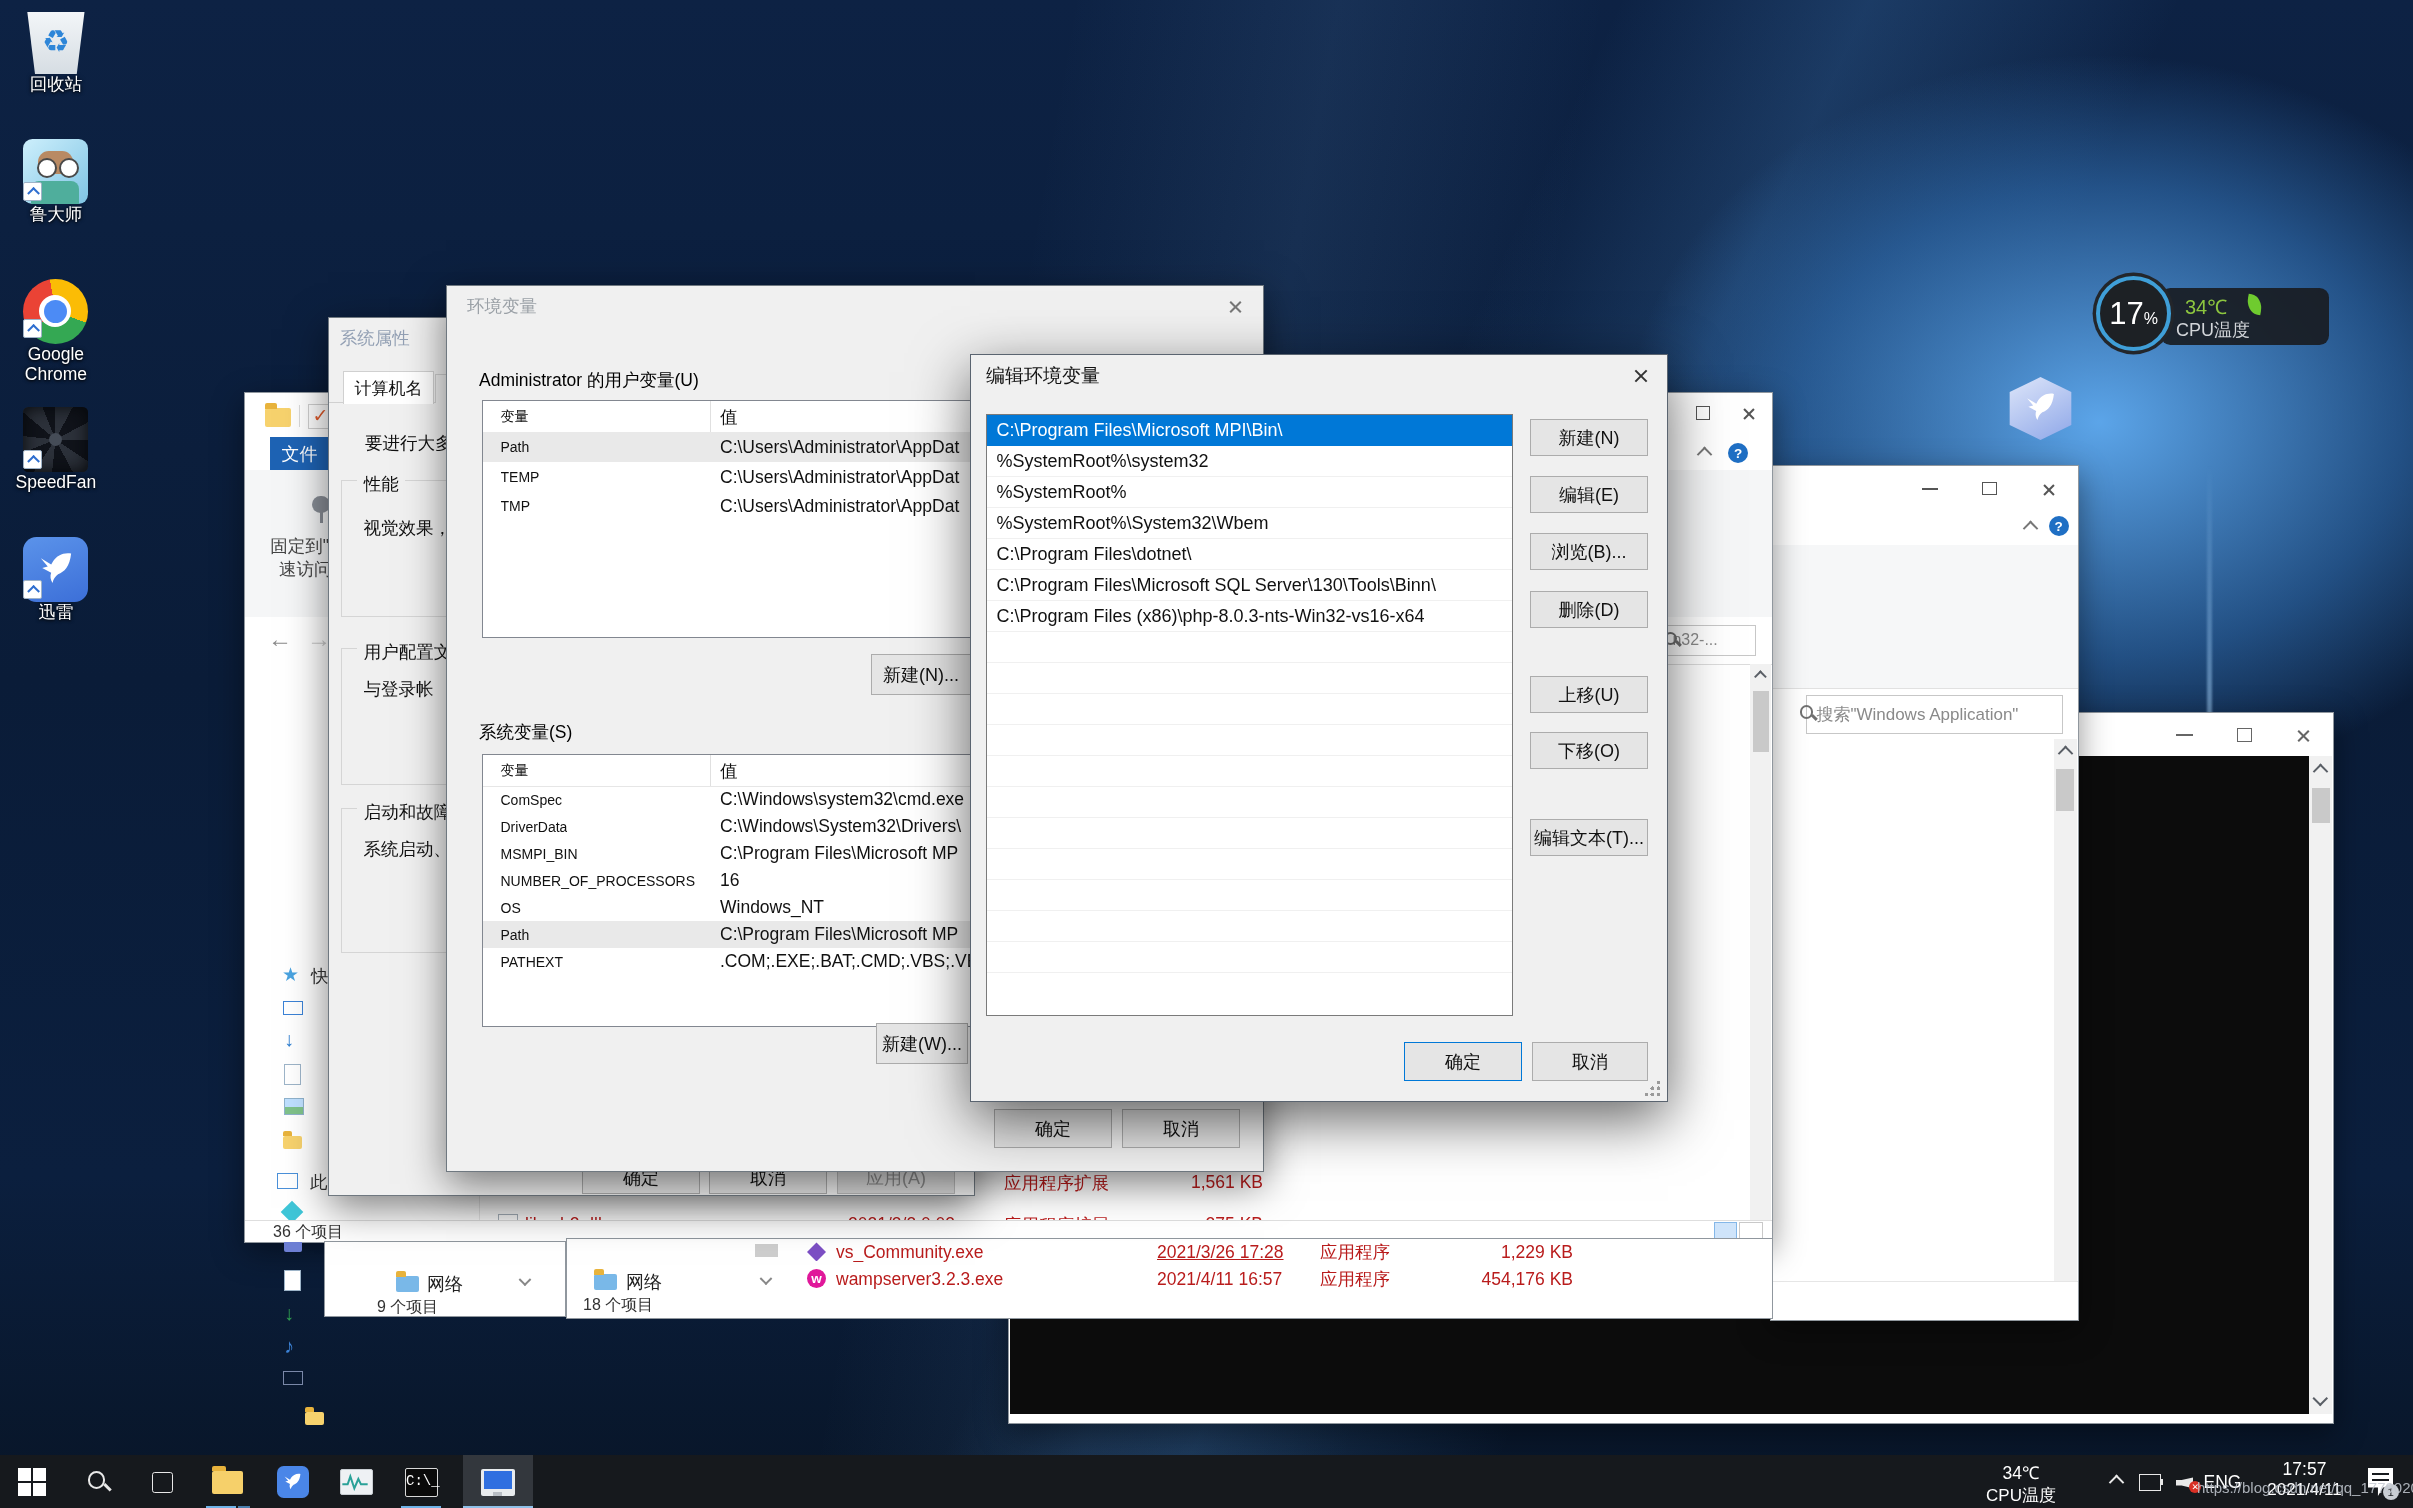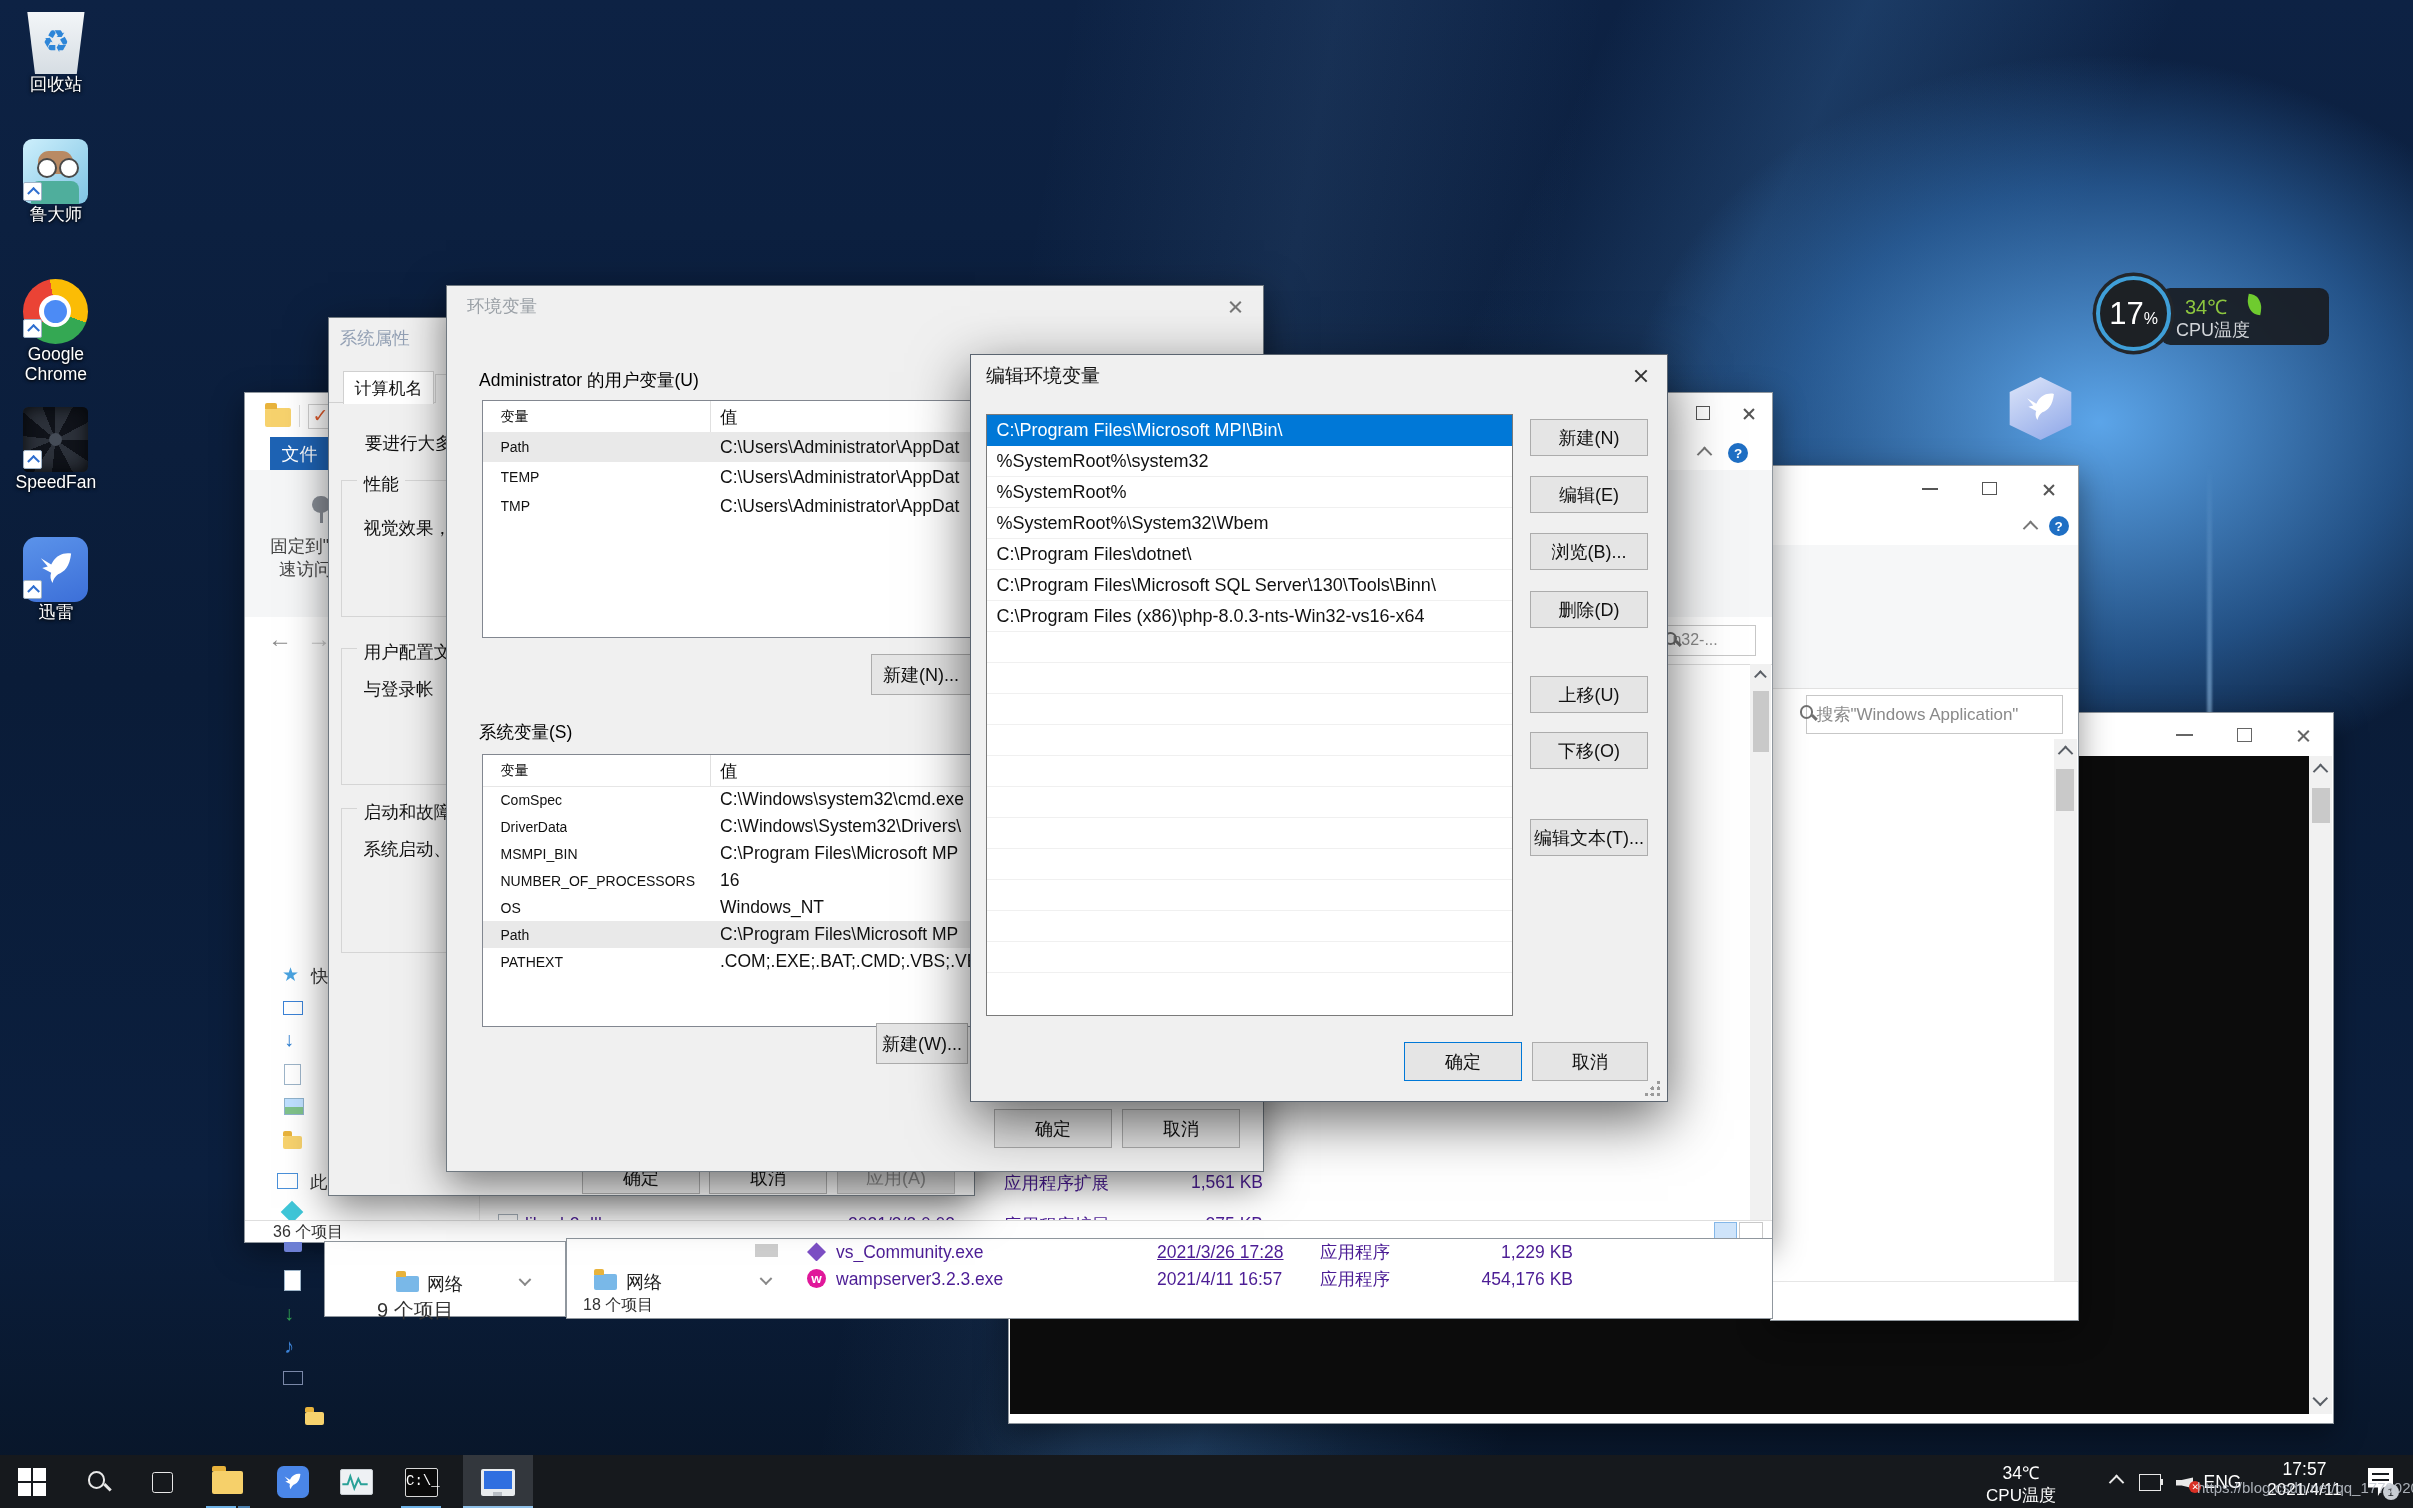--- a/index.html
+++ b/index.html
@@ -30,21 +30,21 @@
   .mag i{position:absolute;left:0.7px;top:0.7px;width:9.4px;height:9.4px;border:2px solid #707070;border-radius:50%;}
   .mag b{position:absolute;right:1.3px;bottom:1.3px;width:2.7px;height:7.4px;background:#707070;transform:rotate(-45deg);}
   .hdr{font-size:17.5px;color:#000;}
   .tblhead{border-bottom:0.7px solid #e6e6e6;}
   .trow{position:absolute;left:0;right:0;}
   .tname{position:absolute;left:17.5px;top:0;bottom:0;display:flex;align-items:center;font-size:14px;color:#111;}
   .tval{position:absolute;left:237px;right:4px;top:0;bottom:0;display:flex;align-items:center;font-size:17.5px;color:#111;}
   .selgrey{background:#e9e9e9;}
   .grp{border:0.7px solid #d5d5d5;}
   .grplab{position:absolute;background:#f0f0f0;padding:0 6.7px;font-size:17.5px;color:#111;}
-  .flist-cell{position:absolute;top:0;bottom:0;display:flex;align-items:center;font-size:17.5px;color:#4c1d95;}
+  .flist-cell{position:absolute;top:0;bottom:0;display:flex;align-items:center;font-size:17.5px;color:#b91c1c;}
   .folder{position:relative;display:inline-block;background:#f7d26d;border-radius:2px;}
   .folder::before{content:"";position:absolute;left:0;top:-4.7px;width:45%;height:5.4px;background:#e8b33c;border-radius:2px 2px 0 0;}
   .scr{background:#f1f1f1;}
   .scr .thumb{background:#c9c9c9;}
   .sc-arrow{position:absolute;left:1.3px;bottom:1.3px;width:17.5px;height:17.5px;background:#fff;border:0.7px solid #9fb3c8;border-radius:2px;}
   .sc-arrow i{position:absolute;left:4.7px;top:6px;width:6.7px;height:6.7px;border:solid #2f6fd0;border-width:2.7px 2.7px 0 0;transform:rotate(-45deg);}
   .dlabel{color:#fff;font-size:17.5px;text-align:center;text-shadow:0 1.3px 2.7px rgba(0,0,0,.95),0 0 4px rgba(0,0,0,.6);line-height:20px;}
   .lrow{height:30px;line-height:30px;border-bottom:0.7px solid #f0f0f0;padding-left:9.4px;font-size:18px;color:#111;white-space:nowrap;overflow:hidden;}
   .lrow.sel{background:#0078d7;color:#fff;border-bottom:0.7px solid #0078d7;}
   .grip{width:15px;height:15px;background:
@@ -265,21 +265,21 @@
       <span class="abs" style="left:28px;top:1.3px;font-size:16px;color:#333;">36 个项目</span>
       <span class="abs" style="right:35px;top:1.3px;width:21.5px;height:17.5px;background:#cfe4fa;border:0.7px solid #84b7e8;"></span>
       <span class="abs" style="right:9.4px;top:1.3px;width:21.5px;height:17.5px;background:#fff;border:0.7px solid #c9c9c9;"></span>
     </div>
   </div>
 
   <div class="abs win" style="left:324px;top:1241px;width:240px;height:74px;box-shadow:none;">
     <span class="folder abs" style="left:71px;top:34px;width:23px;height:16px;background:#79b8e8;"></span>
     <span class="abs" style="left:102px;top:30px;font-size:18px;color:#222;">网络</span>
     <span class="abs" style="left:195px;top:32px;"><span class="chv dn" style="border-color:#888;width:7.4px;height:7.4px;"></span></span>
-    <span class="abs" style="left:52px;top:55px;font-size:20px;color:#333;">9 个项目</span>
+    <span class="abs" style="left:52px;top:55px;font-size:16px;color:#333;">9 个项目</span>
   </div>
 
   <div class="abs win" style="left:566px;top:1238px;width:1205px;height:79px;box-shadow:none;">
     <span class="abs" style="left:188px;top:4.7px;width:23px;height:13.5px;background:#cdcdcd;"></span>
     <div class="trow" style="top:3.4px;height:20px;">
       <span class="abs" style="left:240px;top:0;width:19px;height:19px;background:#7c4fc4;clip-path:polygon(50% 0,100% 50%,50% 100%,0 50%);"></span>
       <span class="flist-cell nw" style="left:269px;width:283px;">vs_Community.exe</span>
       <span class="flist-cell nw" style="left:590px;width:155px;text-decoration:underline;">2021/3/26 17:28</span>
       <span class="flist-cell nw" style="left:753px;width:121px;">应用程序</span>
       <span class="flist-cell" style="left:905px;width:101px;justify-content:flex-end;">1,229 KB</span>

